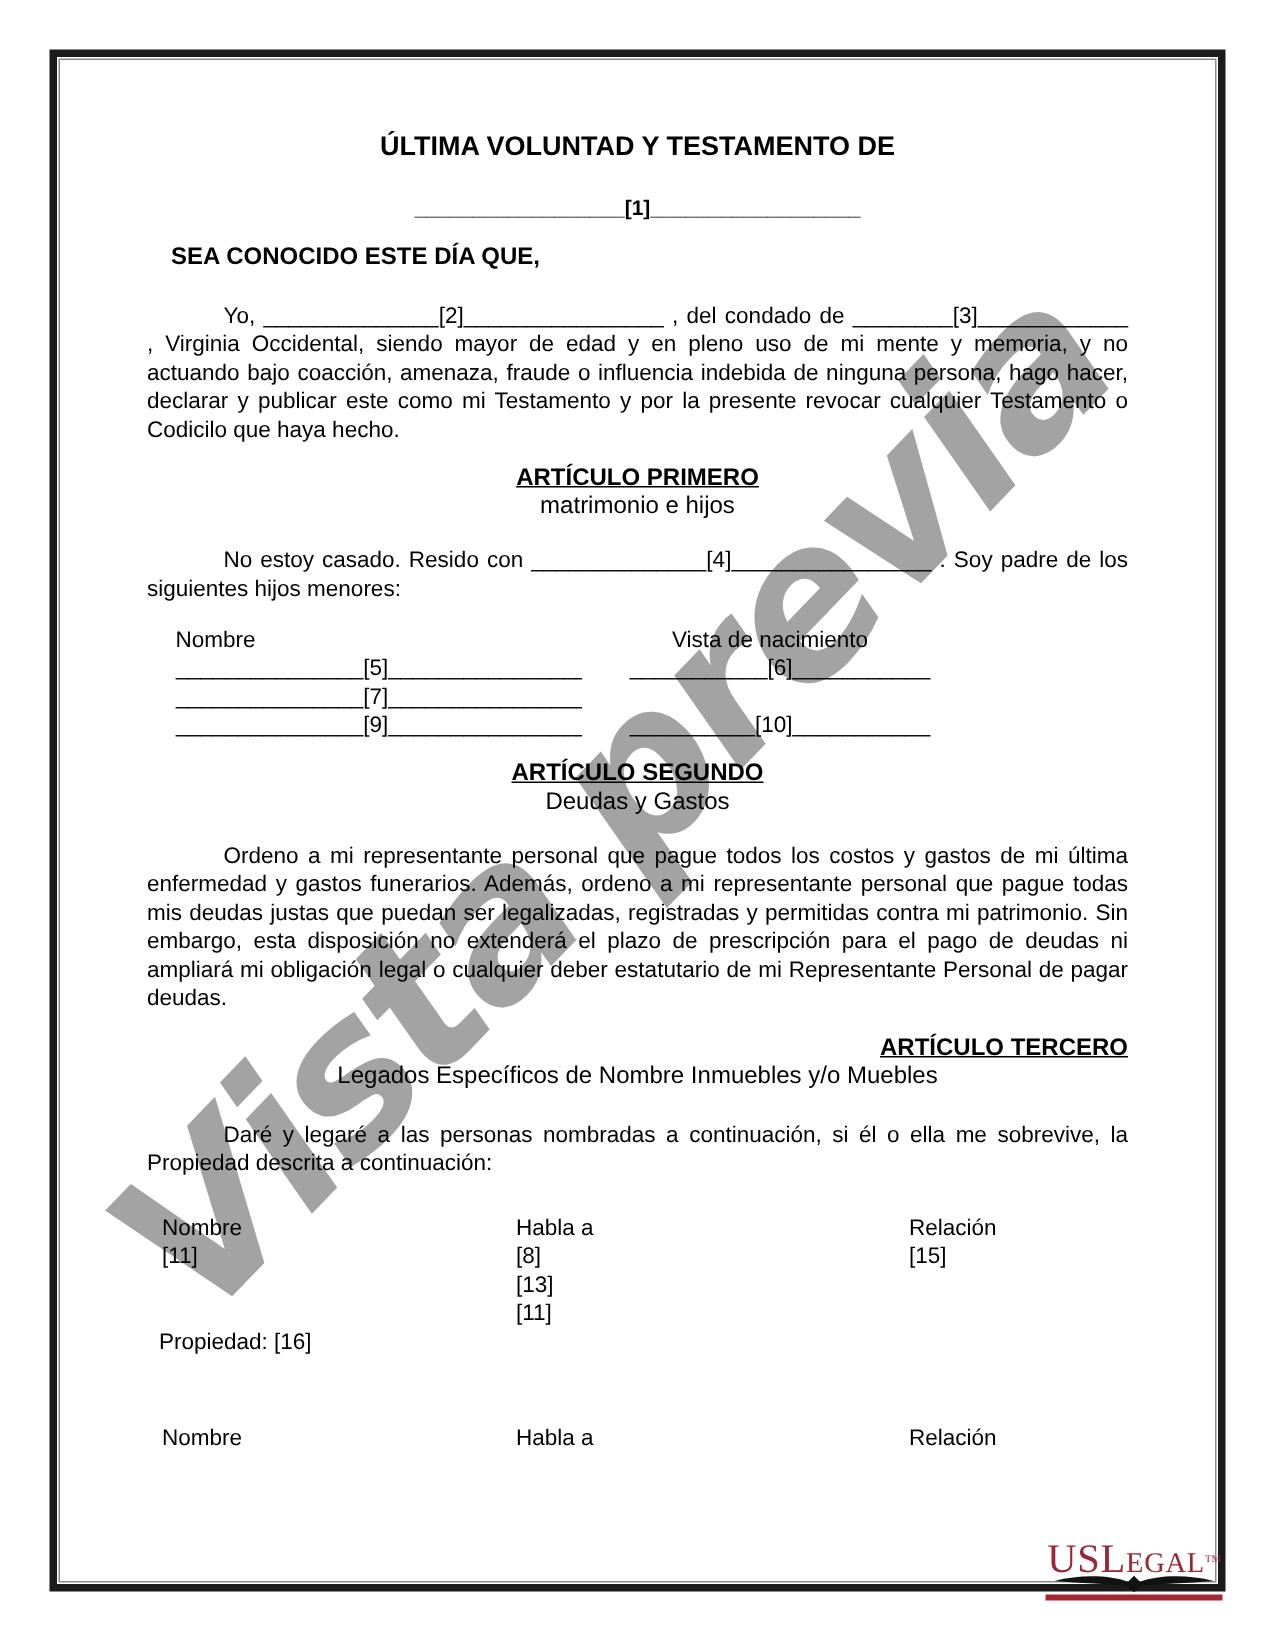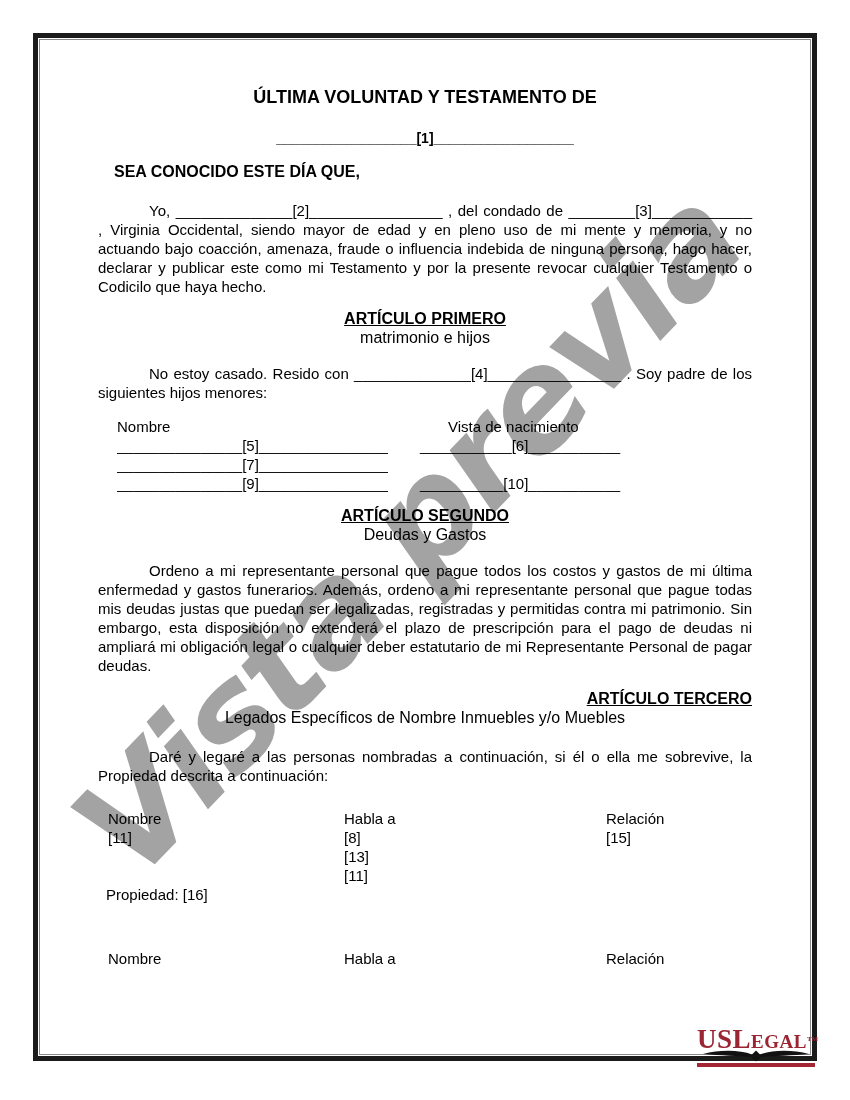--- a/index.html
+++ b/index.html
@@ -58,21 +58,21 @@
   .bq.second { margin-top:45px; }
   .bq .c1 { width:236px; }
   .bq .c2 { width:262px; }
   .bq .c3 { flex:1; }
   .bq div span { display:block; }
   .property-line { margin:0 0 0 8px; }
 
   
   .logo { position:absolute; right:35px; bottom:33px; z-index:5; width:118px; text-align:center; }
   .logo-word {
-    font-family:"Liberation Serif", serif; font-weight:bold; font-variant:small-caps;
+    font-family:"Liberation Serif", serif; font-weight:normal; font-variant:small-caps;
     font-size:27px; line-height:24px; color:#9b2532; letter-spacing:0.5px; white-space:nowrap;
   }
   .logo-word .tm { font-size:7px; font-variant:normal; vertical-align:top; letter-spacing:0; }
   .eagle { display:block; margin:-2px auto 0 auto; }
   .logo-bar { height:4px; background:#a32733; margin-top:1px; }
 </style>
 </head>
 <body>
 
 <div class="sheet">

